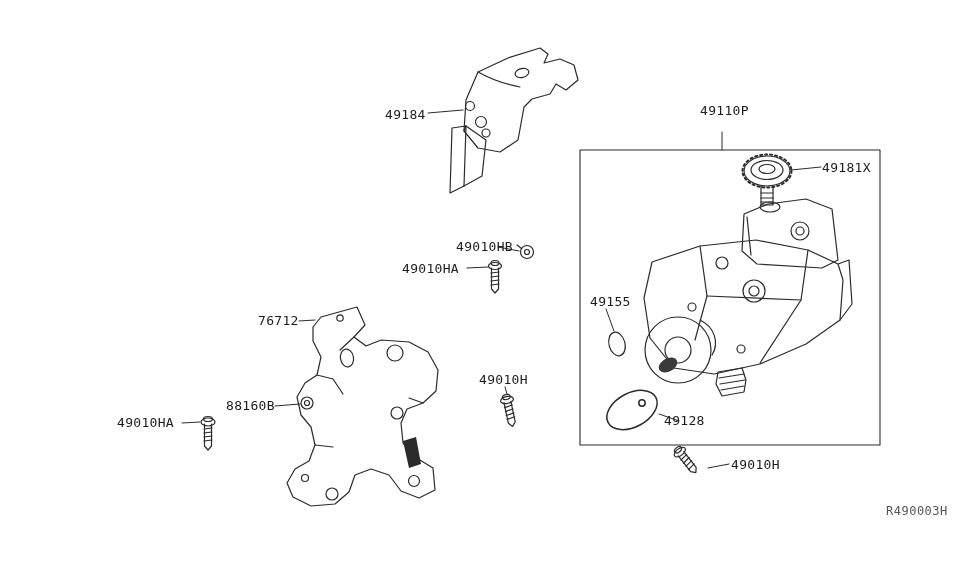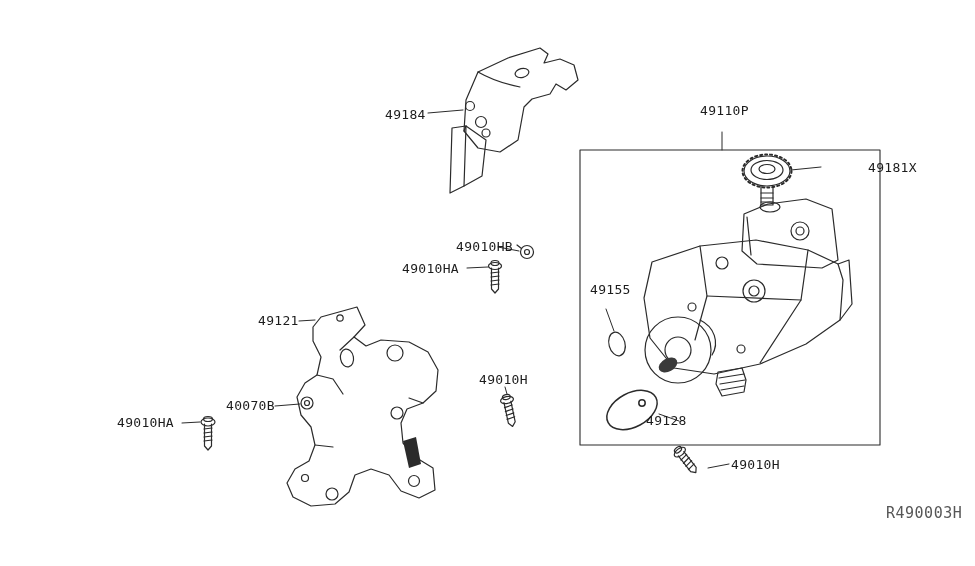--- a/index.html
+++ b/index.html
@@ -11,21 +11,21 @@
   .lbl {
     position:absolute;
     font-size:13px;
     color:#1c1c1c;
     letter-spacing:0.3px;
     white-space:nowrap;
   }
   .ref-code {
     position:absolute;
     left:886px; top:504px;
-    font-size:15px;
+    font-size:12px;
     color:#565656;
     letter-spacing:0.5px;
     white-space:nowrap;
   }
 </style>
 </head>
 <body>
 
 <div class="stage">
 
@@ -159,26 +159,26 @@
         <ellipse cx="686" cy="450" rx="6.5" ry="3.5"></ellipse>
         <path d="M682.5,452 L682.5,472 L686,476 L689.5,472 L689.5,452"></path>
         <path d="M682,457 L690,456 M682,461 L690,460 M682,465 L690,464 M682,469 L690,468"></path>
       </g>
 
     </g>
   </svg>
 
   <span class="lbl" style="left:385px;top:107px">49184</span>
   <span class="lbl" style="left:700px;top:103px">49110P</span>
-  <span class="lbl" style="left:868px;top:160px">49181X</span>
+  <span class="lbl" style="left:822px;top:160px">49181X</span>
   <span class="lbl" style="left:456px;top:239px">49010HB</span>
   <span class="lbl" style="left:402px;top:261px">49010HA</span>
-  <span class="lbl" style="left:258px;top:313px">49121</span>
-  <span class="lbl" style="left:590px;top:282px">49155</span>
+  <span class="lbl" style="left:258px;top:313px">76712</span>
+  <span class="lbl" style="left:590px;top:294px">49155</span>
   <span class="lbl" style="left:479px;top:372px">49010H</span>
-  <span class="lbl" style="left:226px;top:398px">40070B</span>
+  <span class="lbl" style="left:226px;top:398px">88160B</span>
   <span class="lbl" style="left:117px;top:415px">49010HA</span>
-  <span class="lbl" style="left:646px;top:413px">49128</span>
+  <span class="lbl" style="left:664px;top:413px">49128</span>
   <span class="lbl" style="left:731px;top:457px">49010H</span>
 
   <span class="ref-code">R490003H</span>
 
 </div>
 
 </body></html>

